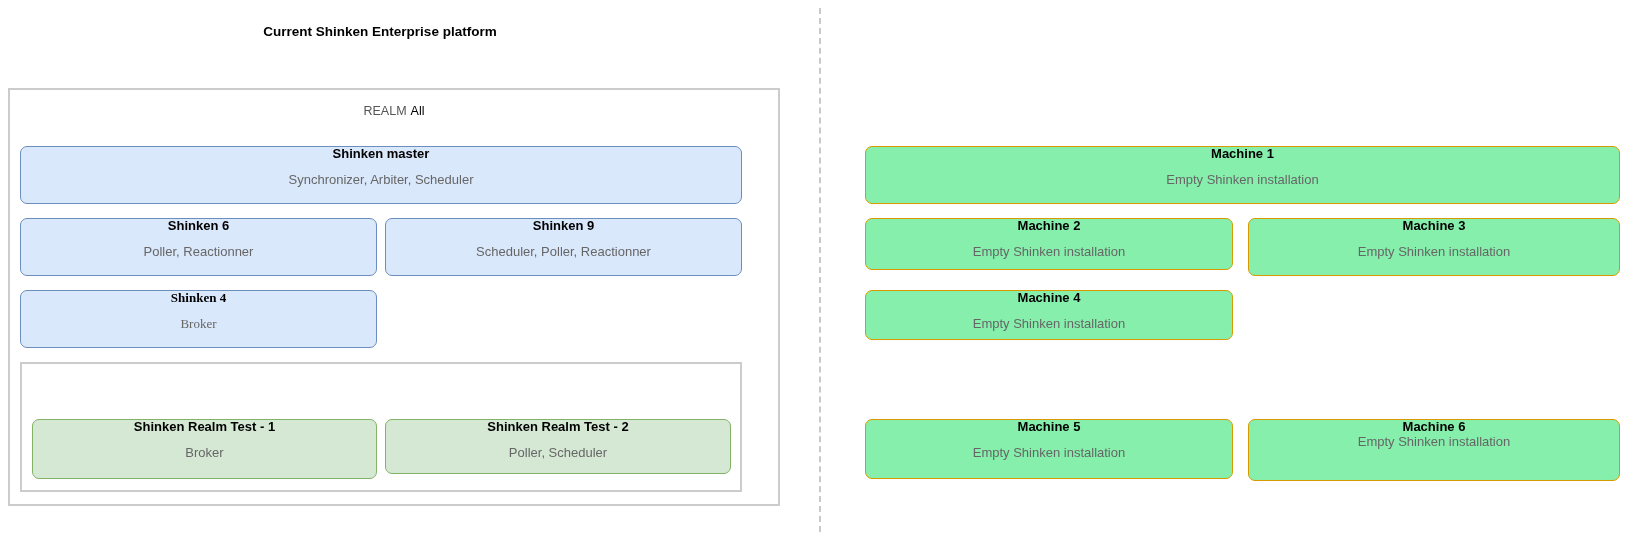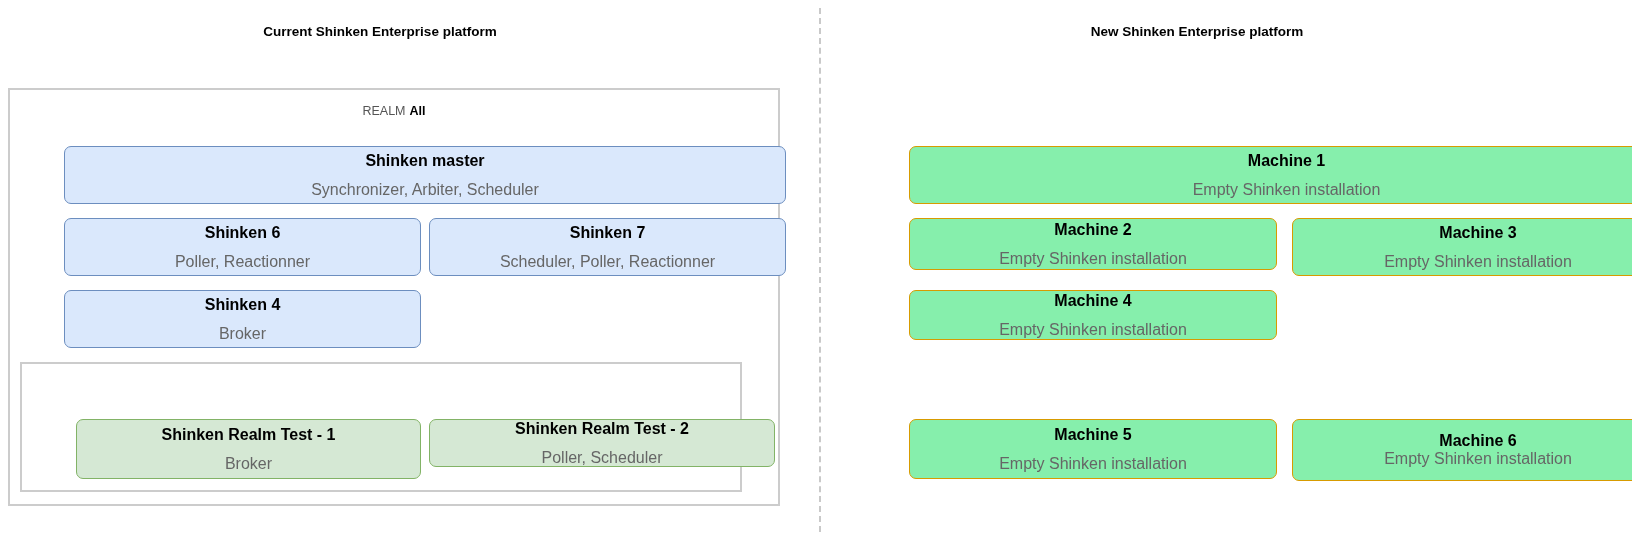--- a/index.html
+++ b/index.html
@@ -11,25 +11,25 @@
   .panel-title {
     position:absolute; top:24px; width:500px; text-align:center;
     font-size:13.5px; font-weight:bold; color:#000;
   }
   .container-box {
     position:absolute; border:2px solid #cccccc; background:#ffffff;
   }
   .realm-label {
     position:absolute; text-align:center; font-size:12.5px; color:#555;
   }
-  .realm-label .realm-name { font-weight:bold; color:#000; margin-left:4px; }
+  .realm-label .realm-name { font-weight:normal; color:#000; margin-left:4px; }
   .node {
     position:absolute; border-radius:7px;
-    display:flex; flex-direction:column; align-items:center; justify-content:center;
-    gap:13px; text-align:center; font-size:16px; line-height:1;margin-left:44px;
+    display:flex; flex-direction:column; align-items:center; 
+    gap:13px; text-align:center; font-size:13px; line-height:1;
   }
   .node .t { font-weight:bold; color:#000; }
   .node .s { color:#666666; }
   .blue   { background:#dae8fc; border:1px solid #6c8ebf; }
   .green  { background:#d5e8d4; border:1px solid #82b366; }
   .orange { background:#86efac; border:1px solid #d79b00; }
   .tight  { gap:2px; }
   .divider {
     position:absolute; left:819px; top:8px; height:524px; width:0;
     border-left:2px dashed #c9c9c9;
@@ -52,45 +52,44 @@
     <span class="t">Shinken master</span>
     <span class="s">Synchronizer, Arbiter, Scheduler</span>
   </div>
 
   <div class="node blue" style="left:20px; top:218px; width:357px; height:58px;">
     <span class="t">Shinken 6</span>
     <span class="s">Poller, Reactionner</span>
   </div>
 
   <div class="node blue" style="left:385px; top:218px; width:357px; height:58px;">
-    <span class="t">Shinken 7</span>
+    <span class="t">Shinken 9</span>
     <span class="s">Scheduler, Poller, Reactionner</span>
   </div>
 
-  <div class="node blue" style="left:20px; top:290px; width:357px; height:58px;">
+  <div class="node blue" style="left:20px; top:290px; width:357px; height:58px;font-family:Liberation Serif, serif;">
     <span class="t">Shinken 4</span>
     <span class="s">Broker</span>
   </div>
 
   <div class="container-box" style="left:20px; top:362px; width:722px; height:130px;"></div>
 
 
   <div class="node green" style="left:32px; top:419px; width:345px; height:60px;">
     <span class="t">Shinken Realm Test - 1</span>
     <span class="s">Broker</span>
   </div>
 
-  <div class="node green" style="left:385px; top:419px; width:346px; height:48px;">
+  <div class="node green" style="left:385px; top:419px; width:346px; height:55px;">
     <span class="t">Shinken Realm Test - 2</span>
     <span class="s">Poller, Scheduler</span>
   </div>
 
   <div class="divider"></div>
 
-  <div class="panel-title" style="left:947px;">New Shinken Enterprise platform</div>
 
   <div class="node orange" style="left:865px; top:146px; width:755px; height:58px;">
     <span class="t">Machine 1</span>
     <span class="s">Empty Shinken installation</span>
   </div>
 
   <div class="node orange" style="left:865px; top:218px; width:368px; height:52px;">
     <span class="t">Machine 2</span>
     <span class="s">Empty Shinken installation</span>
   </div>

